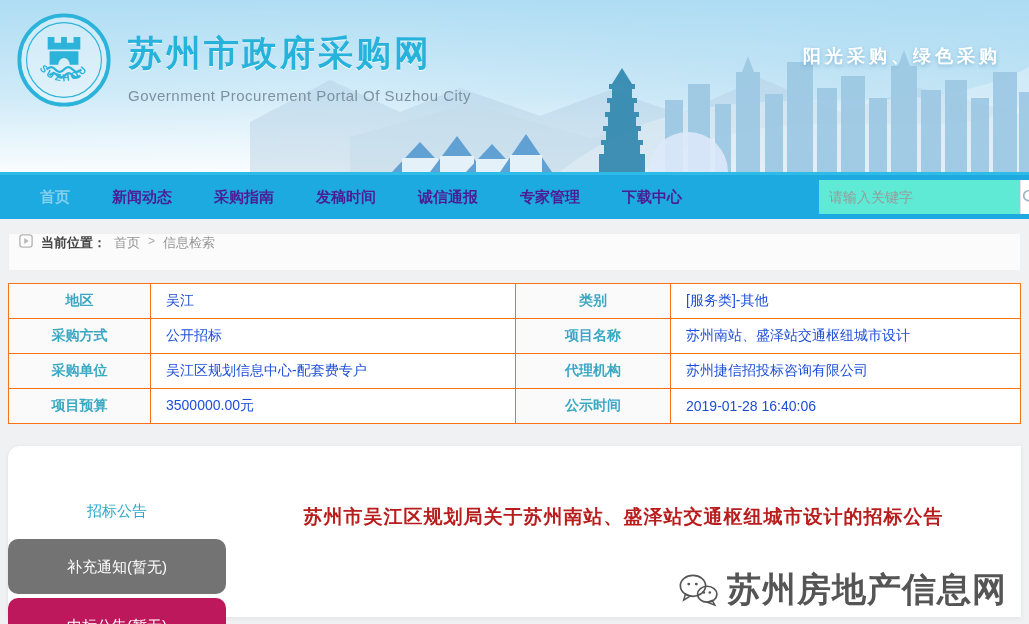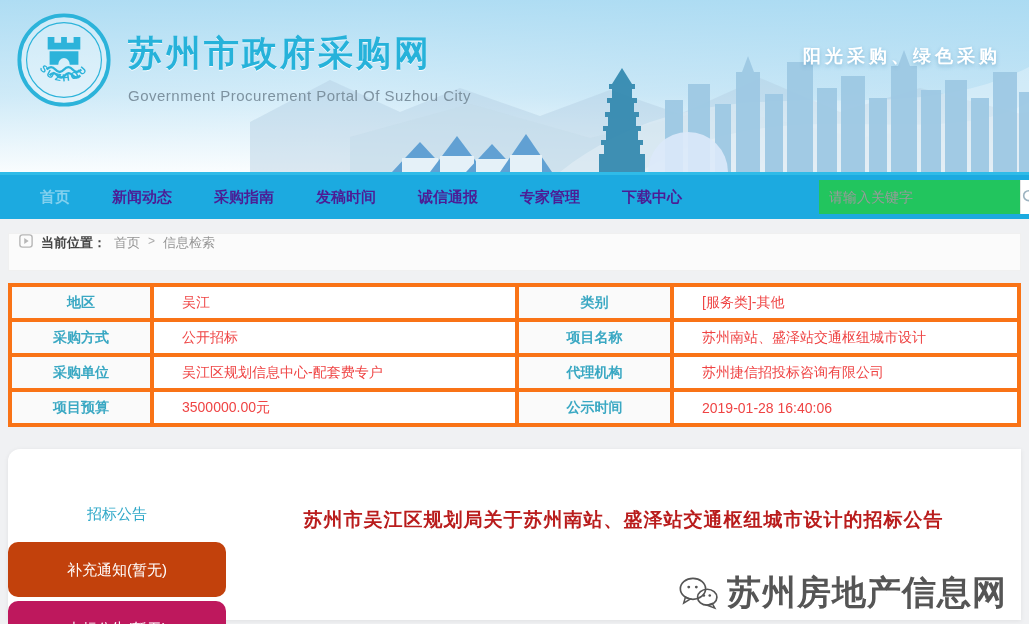--- a/index.html
+++ b/index.html
@@ -20,52 +20,52 @@
   .site-sub { margin-top:10px; font-size:15px; color:#7d92a0; letter-spacing:.5px; }
   .slogan { position:absolute; right:28px; top:44px; font-size:18px; font-weight:bold;
             color:#ffffff; letter-spacing:4px; text-shadow:0 2px 4px rgba(60,130,175,.45); }
 
   
   .nav { height:44px; background:#1caae0; display:flex; align-items:center;
          padding-left:40px; gap:42px; }
   .nav-item { color:#4c1d95; font-size:15px; font-weight:bold; cursor:pointer;
               text-decoration:none; white-space:nowrap; }
   .nav-item.is-home { color:rgba(255,255,255,.45); }
-  .search { margin-left:auto; margin-right:4px; height:34px; width:206px; background:#22c55e;
+  .search { margin-left:auto; margin-right:4px; height:34px; width:206px; background:#5eead4;
             display:flex; align-items:flex-end; }
   .search input { flex:1; height:100%; border:none; outline:none; padding:0 10px;
                   font-size:14px; color:#333; background:transparent;
                   font-family:"Liberation Sans", sans-serif; }
   .search input::placeholder { color:#9a9a9a; }
   .search-btn { width:36px; height:100%; border:none; background:#fff; cursor:pointer;
                 border-left:1px solid #e4e4e4; display:flex; align-items:center; justify-content:center; }
 
   
   .crumb-bar { margin:14px 8px 0; height:38px; background:#fbfbfb; border:1px solid #f0f0f0;
                display:flex; align-items:flex-start; padding:0 10px; gap:8px; }
   .crumb-label { font-size:13px; font-weight:bold; color:#444; }
   .crumb-link { font-size:13px; color:#949494; cursor:pointer; text-decoration:none; }
   .crumb-sep { font-size:12px; color:#aaa; }
 
   
   .info-table { margin:12px 8px 0; width:1013px; border-collapse:collapse; background:#fff; }
-  .info-table th, .info-table td { border:4px solid #f97316; height:35px; font-size:14px; }
+  .info-table th, .info-table td { border:1px solid #f97316; height:35px; font-size:14px; }
   .info-table th { width:142px; background:#fafafa; color:#3aa8c3; font-weight:bold; text-align:center; }
   .info-table th.r { width:155px; }
-  .info-table td { color:#ef4444; text-align:left; padding-left:28px; }
+  .info-table td { color:#1d4ed8; text-align:left; padding-left:15px; }
   .info-table td.lv { width:365px; }
 
   
   .panel { position:relative; margin:22px 8px 0; height:171px; background:#ffffff;
            border-radius:12px 0 0 0; box-shadow:0 1px 5px rgba(0,0,0,.07); }
   .side { position:absolute; left:0; top:0; width:218px; }
   .tab { width:218px; text-align:center; font-size:15px; cursor:pointer; }
   .tab-active { height:57px; line-height:57px; color:#2fa8c8; background:#fff;
                 border-radius:12px 0 0 0;margin-top:36px; }
-  .tab-orange { height:55px; line-height:55px; color:#fff; background:#c2410c;
+  .tab-orange { height:55px; line-height:55px; color:#fff; background:#737373;
                 border-radius:10px; margin-bottom:4px; }
   .tab-green { height:62px; line-height:55px; color:#fff; background:#be185d;
                border-radius:10px 10px 0 0; }
   .main { position:absolute; left:218px; right:0; top:0; bottom:0; }
   .ann-title { margin-top:58px; padding:0 22px; text-align:center; font-size:19px;
                font-weight:bold; color:#b91c1c; letter-spacing:1px; }
   .pub-time { margin-top:26px; text-align:center; font-size:13px; color:#9a9a9a; }
   .watermark { position:absolute; right:14px; bottom:4px; display:flex; align-items:center;
                gap:8px; color:#474747; font-size:34px; font-weight:bold; letter-spacing:1px;
                opacity:.92; text-shadow:1px 1px 0 rgba(255,255,255,.8); }

